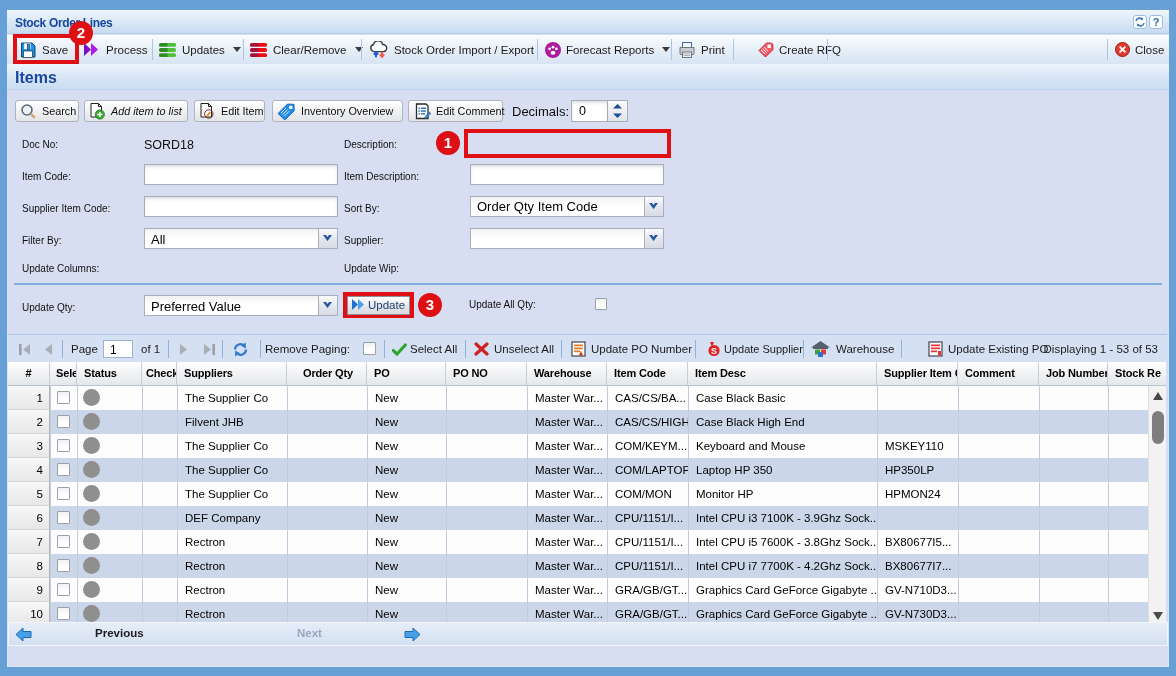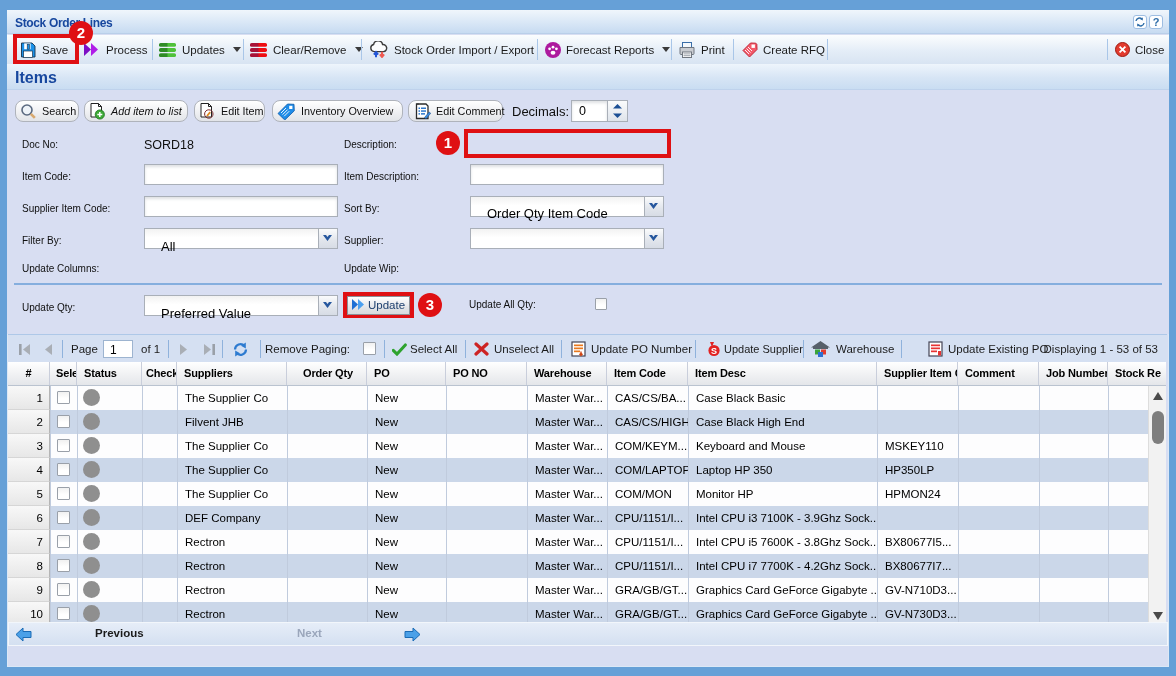--- a/index.html
+++ b/index.html
@@ -17,29 +17,29 @@
   background:linear-gradient(#fbfdfe, #e4edf7 55%, #d8e4f2); }
 .tbi { position:absolute; top:0; height:29px; display:flex; align-items:center; font-size:11.5px; color:#1b1b1b; white-space:nowrap; }
 .tsep { position:absolute; top:4px; width:1px; height:21px; background:#a9c6e8; }
 .caret { display:inline-block; width:0; height:0; border-left:4px solid transparent; border-right:4px solid transparent; border-top:5px solid #3a3a3a; margin-left:8px; }
 
 #itemsbar { position:absolute; left:0; top:54px; width:1162px; height:26px;
   background:linear-gradient(#eef5fc, #d7e5f5 55%, #c9ddf2); border-bottom:1px solid #bed2ec; }
 #itemsbar .t { position:absolute; left:8px; top:5px; font-size:16px; font-weight:bold; color:#17479e; }
 
 #panel { position:absolute; left:0; top:80px; width:1162px; height:244px; background:#d8def2; }
-.btn2 { position:absolute; top:10px; height:22px; border:1px solid #afb3bb; border-radius:8px;
+.btn2 { position:absolute; top:10px; height:22px; border:1px solid #afb3bb; border-radius:3px;
   background:linear-gradient(#ffffff, #f2f3f5 45%, #e2e4e8); display:flex; align-items:center; font-size:10.8px; color:#111; padding:0 2px 0 4px; white-space:nowrap; }
 .btn2 svg { margin-right:5px; flex:none; }
 
 .flabel { position:absolute; font-size:10px; color:#0f0f0f; }
 .finput { position:absolute; width:194px; height:21px; background:#fff; border:1px solid #a9afb8;
   box-shadow:inset 0 2px 3px rgba(160,165,175,.35); }
 .fdrop { position:absolute; width:194px; height:21px; background:linear-gradient(#f2f2f2, #ffffff 45%); border:1px solid #a9afb8; font-size:13px; color:#000; }
-.fdrop .tx { position:absolute; left:16px; top:3px;margin-top:7px; }
+.fdrop .tx { position:absolute; left:6px; top:3px; }
 .fdrop .ar { position:absolute; right:0; top:0; width:19px; height:19px; background:linear-gradient(#fafbfc,#e1e5ec 60%,#d7dce5); border-left:1px solid #a9afb8; }
 .chev { position:absolute; left:4px; top:6px; width:9px; height:6px; }
 
 .redbox { position:absolute; border:4px solid #df1013; }
 .redcirc { position:absolute; width:24px; height:24px; border-radius:50%; background:#df1013; color:#fff; font-size:15px; font-weight:bold; text-align:center; line-height:24px; }
 
 #gridbar { position:absolute; left:1px; top:324px; width:1159px; height:28px;
   background:#d5e0f2; border-top:1px solid #aec8e8; }
 .gbi { position:absolute; top:0; height:28px; display:flex; align-items:center; font-size:11.5px; color:#1b1b1b; white-space:nowrap; }
 .gsep { position:absolute; top:5px; width:1px; height:18px; background:#8fb2dc; }
@@ -159,21 +159,21 @@
         <svg width="16" height="16" viewBox="0 0 16 16">
           <rect x="3.5" y="0.5" width="9" height="5" fill="#f4f8fc" stroke="#3a6ea8" stroke-width="1"></rect>
           <path d="M1 5.5h14v6a1 1 0 0 1-1 1H2a1 1 0 0 1-1-1z" fill="#c9ccd1" stroke="#707780" stroke-width="1"></path>
           <rect x="3.5" y="10" width="9" height="5.5" fill="#fff" stroke="#707780" stroke-width="1"></rect>
           <rect x="4.5" y="11.4" width="7" height="1" fill="#9aa0a8"></rect>
           <rect x="4.5" y="13.2" width="7" height="1" fill="#9aa0a8"></rect>
         </svg>
         <span style="margin-left:6px;">Print</span>
       </div>
     <div class="tsep" style="left:726px;"></div>
-    <div class="tbi" style="left:735px;">
+    <div class="tbi" style="left:751px;">
         <svg width="16" height="16" viewBox="0 0 16 16">
           <path d="M7.5 1 15 8.5 8.5 15 1 7.5 1.2 2.2 2.2 1.2z" fill="#f35a6a" stroke="#c22737" stroke-width="1" transform="translate(16,0) scale(-1,1)"></path>
           <rect x="9.5" y="2.5" width="3.4" height="3.4" fill="#fff"></rect>
           <path d="M3 8l4 4M4.5 6.5l4 4M6 5l4 4" stroke="#fff" stroke-width=".9"></path>
         </svg>
         <span style="margin-left:5px;">Create RFQ</span>
       </div>
     <div class="tsep" style="left:820px;"></div>
     <div class="tsep" style="left:1100px;"></div>
     <div class="tbi" style="left:1108px;">

